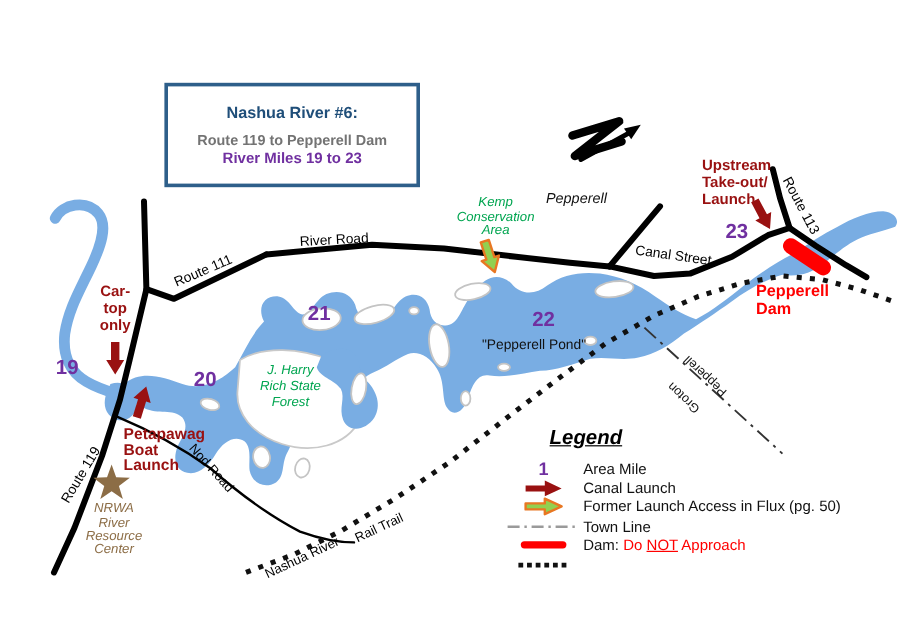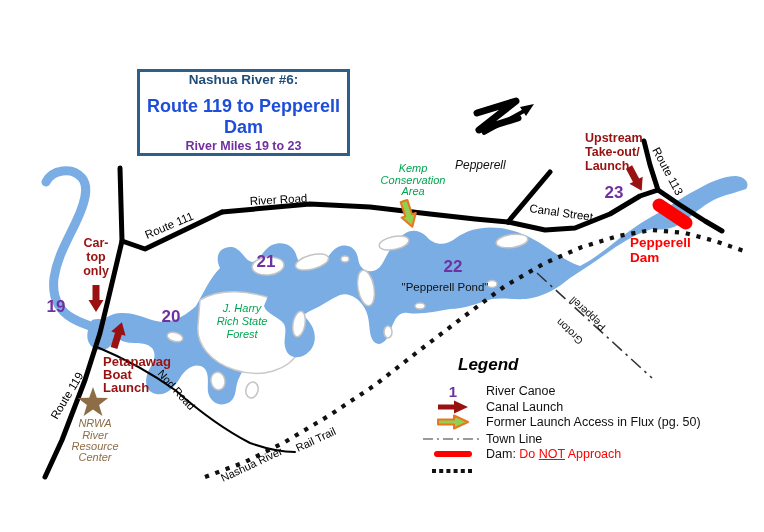--- a/index.html
+++ b/index.html
@@ -6,27 +6,27 @@
   #stage{position:relative;width:764px;height:532px;background:#ffffff;overflow:hidden;
          font-family:"Liberation Sans",sans-serif;}
   #mapsvg{position:absolute;left:0;top:0;}
   svg text{font-family:"Liberation Sans",sans-serif;}
 
   
   .title-box{position:absolute;left:137px;top:69px;width:207px;height:81px;
              border:3px solid #2e5f8a;display:flex;flex-direction:column;
              align-items:center;justify-content:center;text-align:center;}
   .title-l1{font-size:13.5px;font-weight:bold;color:#1f4e79;margin-bottom:9px;}
-  .title-l2{font-size:18px;font-weight:bold;color:#1d4ed8;}
+  .title-l2{font-size:12px;font-weight:bold;color:#737373;}
   .title-l3{font-size:12.5px;font-weight:bold;color:#7030a0;margin-top:1px;}
 
   
   .legend{position:absolute;left:420px;top:353px;width:344px;height:135px;}
   .lg-title{position:absolute;left:38px;top:2px;font-size:17px;font-weight:bold;
-            font-style:italic;color:#000;}
+            font-style:italic;text-decoration:underline;color:#000;}
   .lrow{position:absolute;left:0;width:344px;height:16px;display:flex;align-items:center;}
   .licon{width:66px;flex:none;display:flex;justify-content:center;align-items:center;}
   .llabel{font-size:12.5px;color:#111;white-space:nowrap;}
   .lmile{font-size:15px;font-weight:bold;color:#7030a0;}
   .dam-red{color:#ff0000;}
   .dam-red u{text-decoration:underline;}
 </style>
 </head>
 <body>
 
@@ -194,21 +194,21 @@
     <div class="title-l3">River Miles 19 to 23</div>
   </div>
 
   <div class="legend">
     <div class="lg-title">Legend</div>
 
     <div class="lrow" style="top:30px">
       <span class="licon">
           <span class="lmile">1</span>
         </span>
-      <span class="llabel">River Canoe</span>
+      <span class="llabel">Area Mile</span>
     </div>
 
     <div class="lrow" style="top:46px">
       <span class="licon">
         <svg width="34" height="16" viewBox="0 0 34 16">
           <path d="M2,5.5 L18,5.5 L18,1.5 L32,8 L18,14.5 L18,10.5 L2,10.5 Z" fill="#991111"></path>
         </svg>
       </span>
       <span class="llabel">Canal Launch</span>
     </div>

